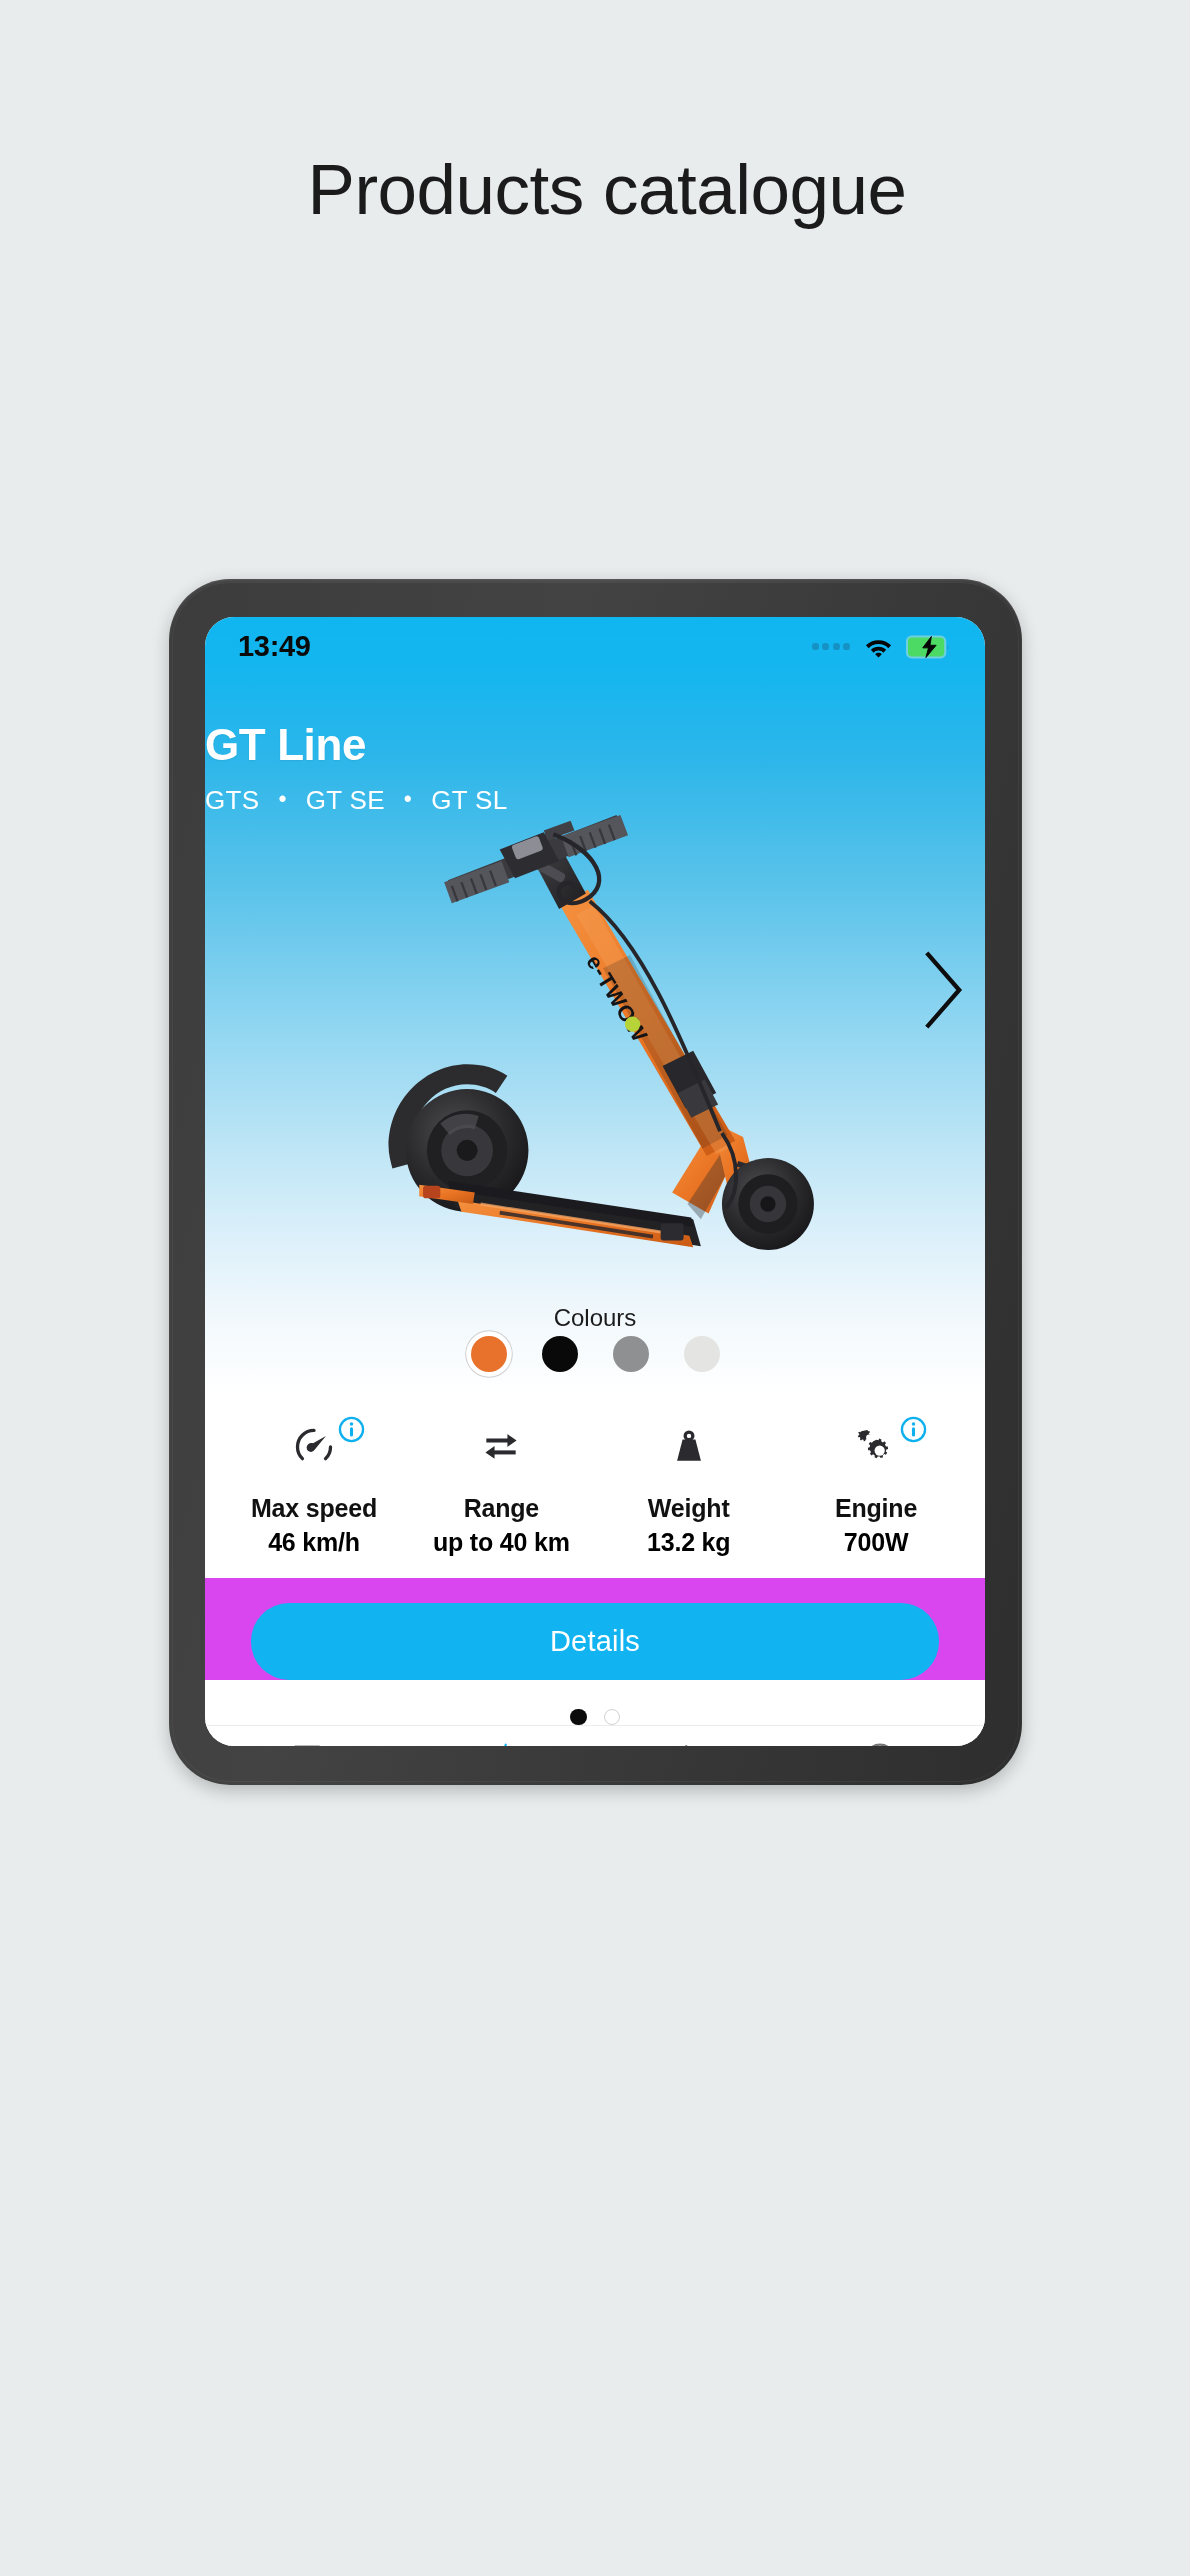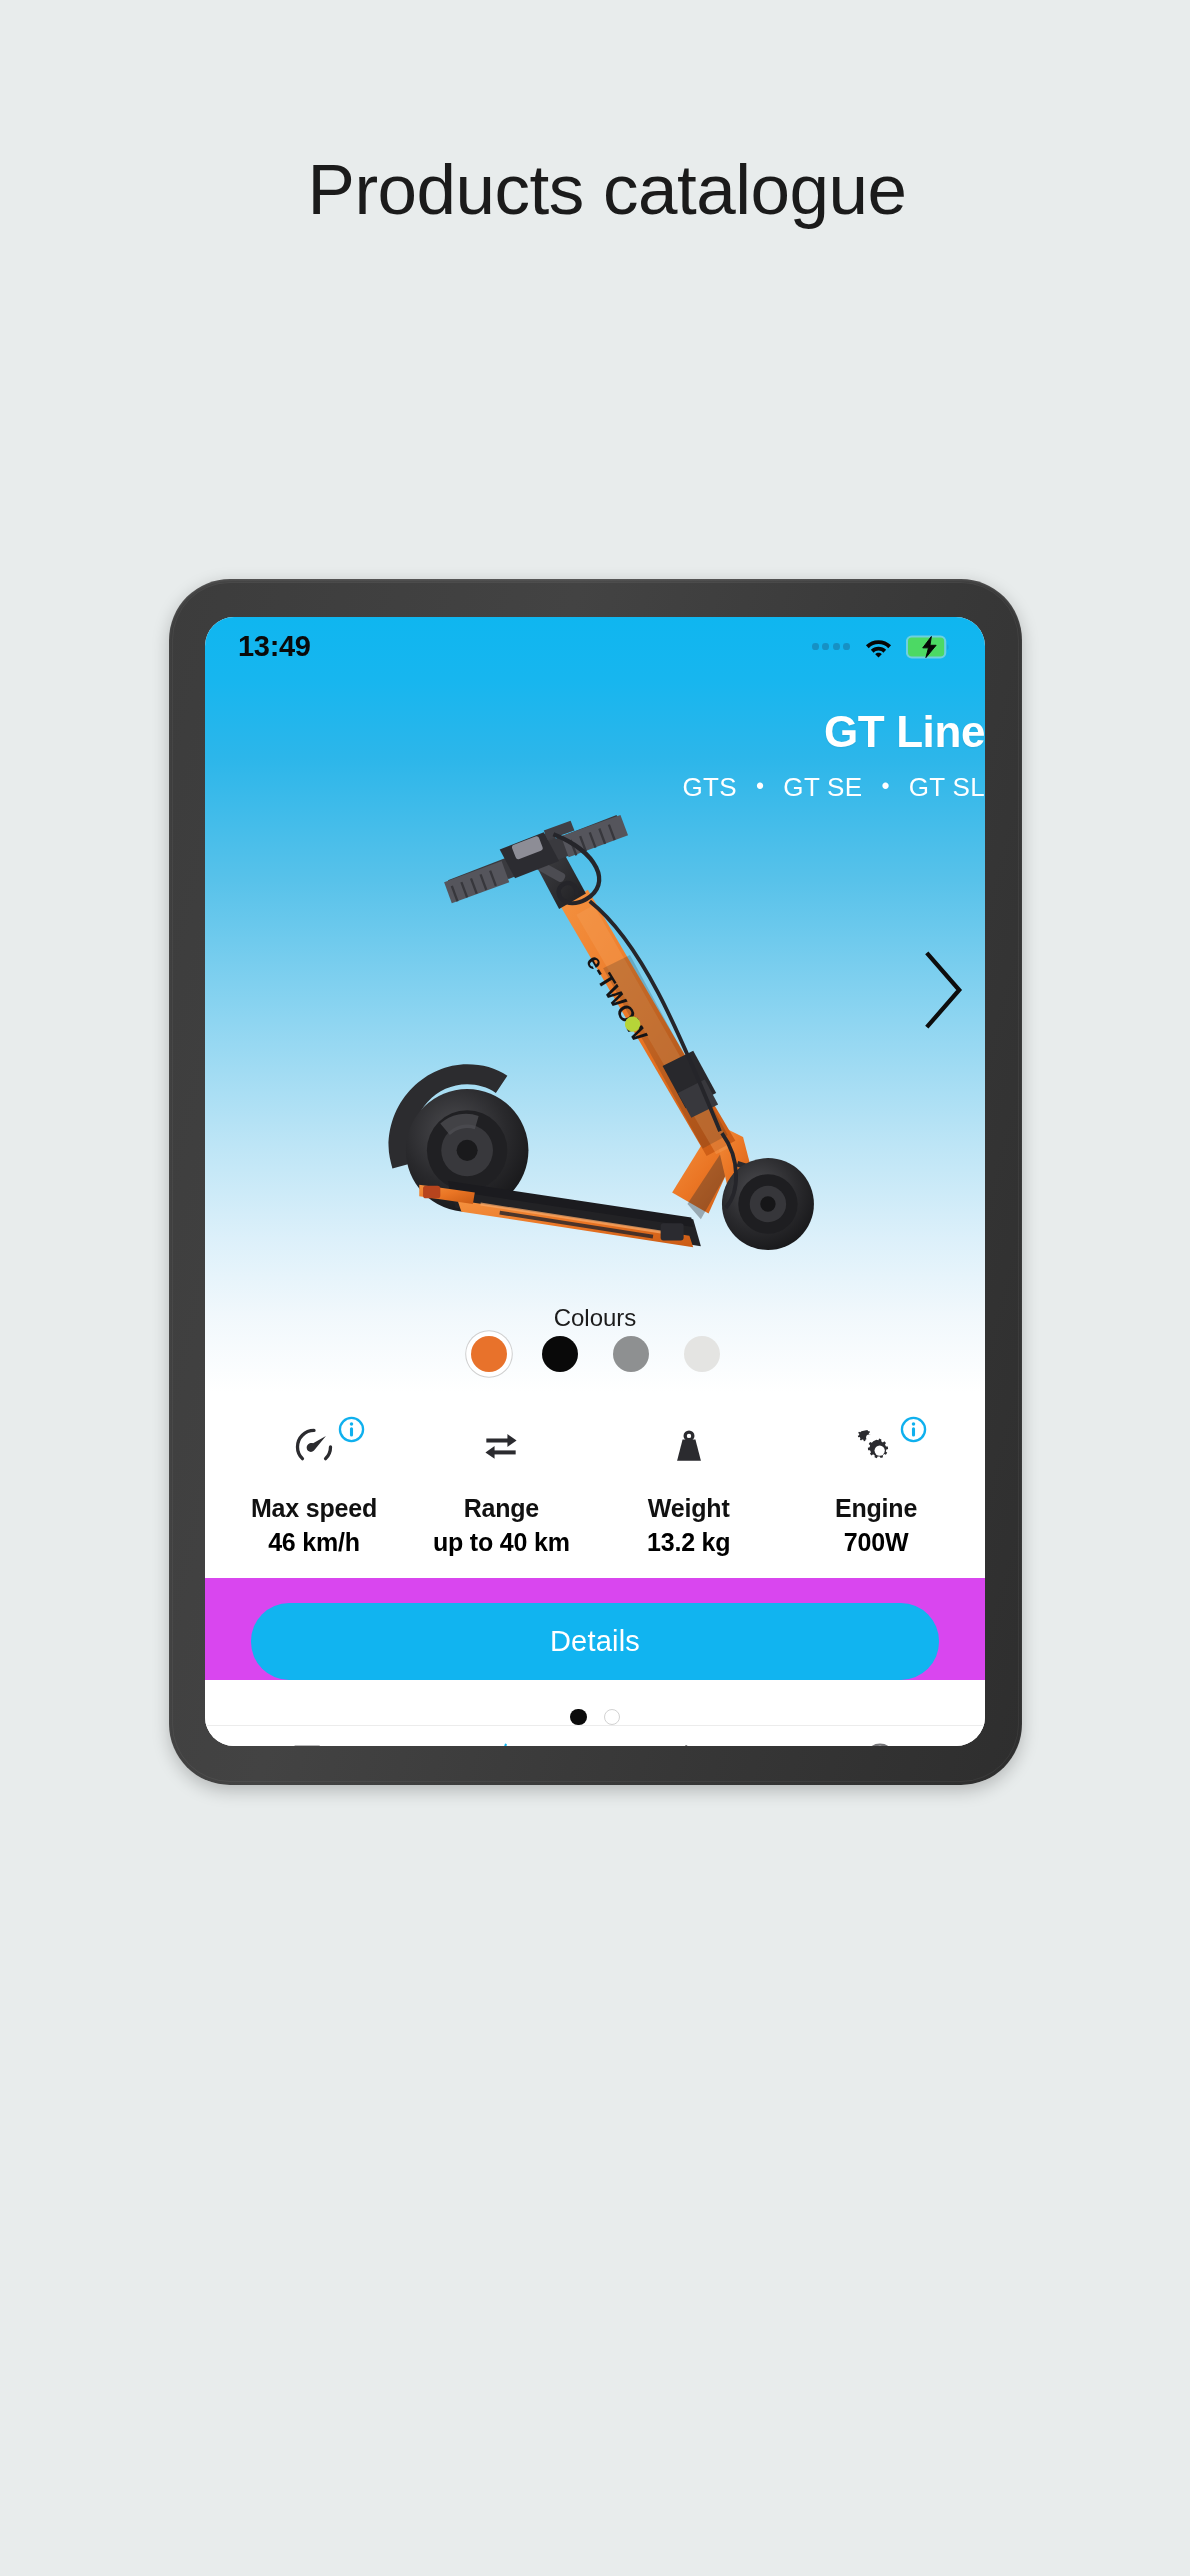--- a/index.html
+++ b/index.html
@@ -66,27 +66,27 @@
     font-size:29px; font-weight:700; color:#0a0a0a; letter-spacing:-0.3px;
   }
   .status-right{ display:flex; align-items:center; gap:12.5px; }
   .sig-dots{ display:flex; gap:3.8px; align-items:center; }
   .sig-dots i{ display:block; width:6.7px; height:6.7px; border-radius:50%; background:#1691c4; }
   .wifi{ width:31px; height:23px; display:block; }
   .battery{ width:44px; height:24px; display:block; }
 
   
   .hero-title{
-    text-align:right; color:#ffffff;
+    text-align:left; color:#ffffff;
     font-size:44px; font-weight:700; letter-spacing:-0.4px;
-    margin-top:31px;
+    margin-top:44px;
     text-shadow:0 1px 1.9px rgba(0,0,0,.06);
   }
   .hero-sub{
-    text-align:right; color:#ffffff;
+    text-align:left; color:#ffffff;
     font-size:26px; font-weight:400; letter-spacing:0.3px;
     margin-top:15.3px;
   }
   .hero-sub .sep{ padding:0 11.5px; font-size:23px; position:relative; top:-1.9px; }
 
   
   .next-arrow{
     position:absolute; right:17px; top:332px;
     width:50px; height:82px; cursor:pointer;
   }

